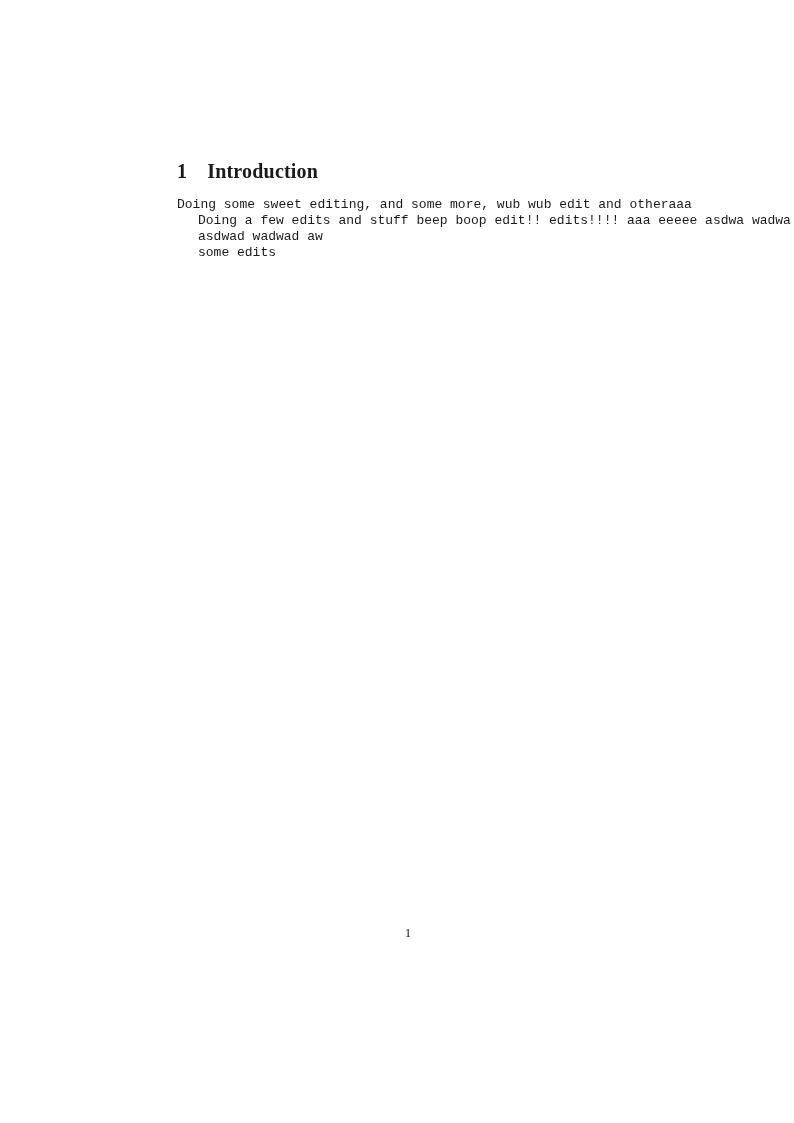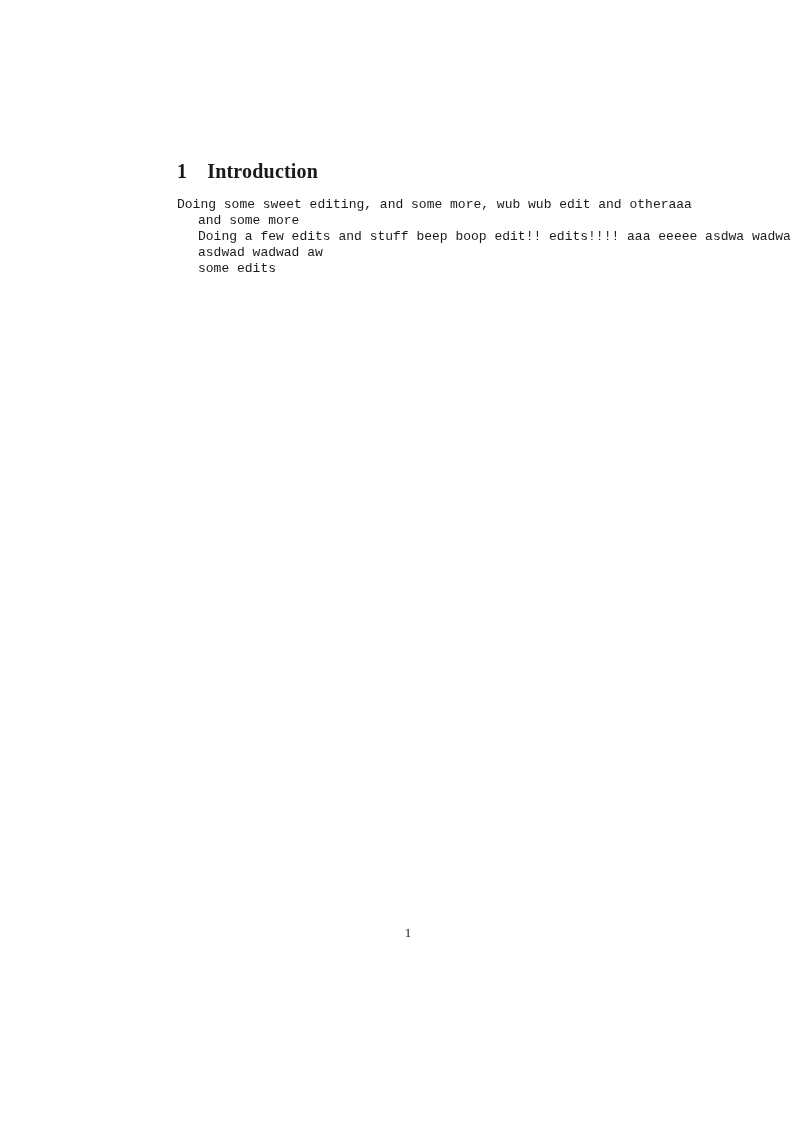--- a/index.html
+++ b/index.html
@@ -58,20 +58,19 @@
 <body>
 
 <div class="page">
   <div class="content">
     <h1 class="section-heading">
       <span class="sec-num">1</span>
       <span class="sec-title">Introduction</span>
     </h1>
     <div class="body-text">
       <p>Doing some sweet editing, and some more, wub wub edit and otheraaa</p>
-      <p class="indent">and some more</p>
       <p class="indent">Doing a few edits and stuff beep boop edit!! edits!!!! aaa eeeee asdwa wadwa</p>
       <p class="indent">asdwad wadwad aw</p>
       <p class="indent">some edits</p>
     </div>
   </div>
   <div class="page-number">1</div>
 </div>
 
 </body></html>

